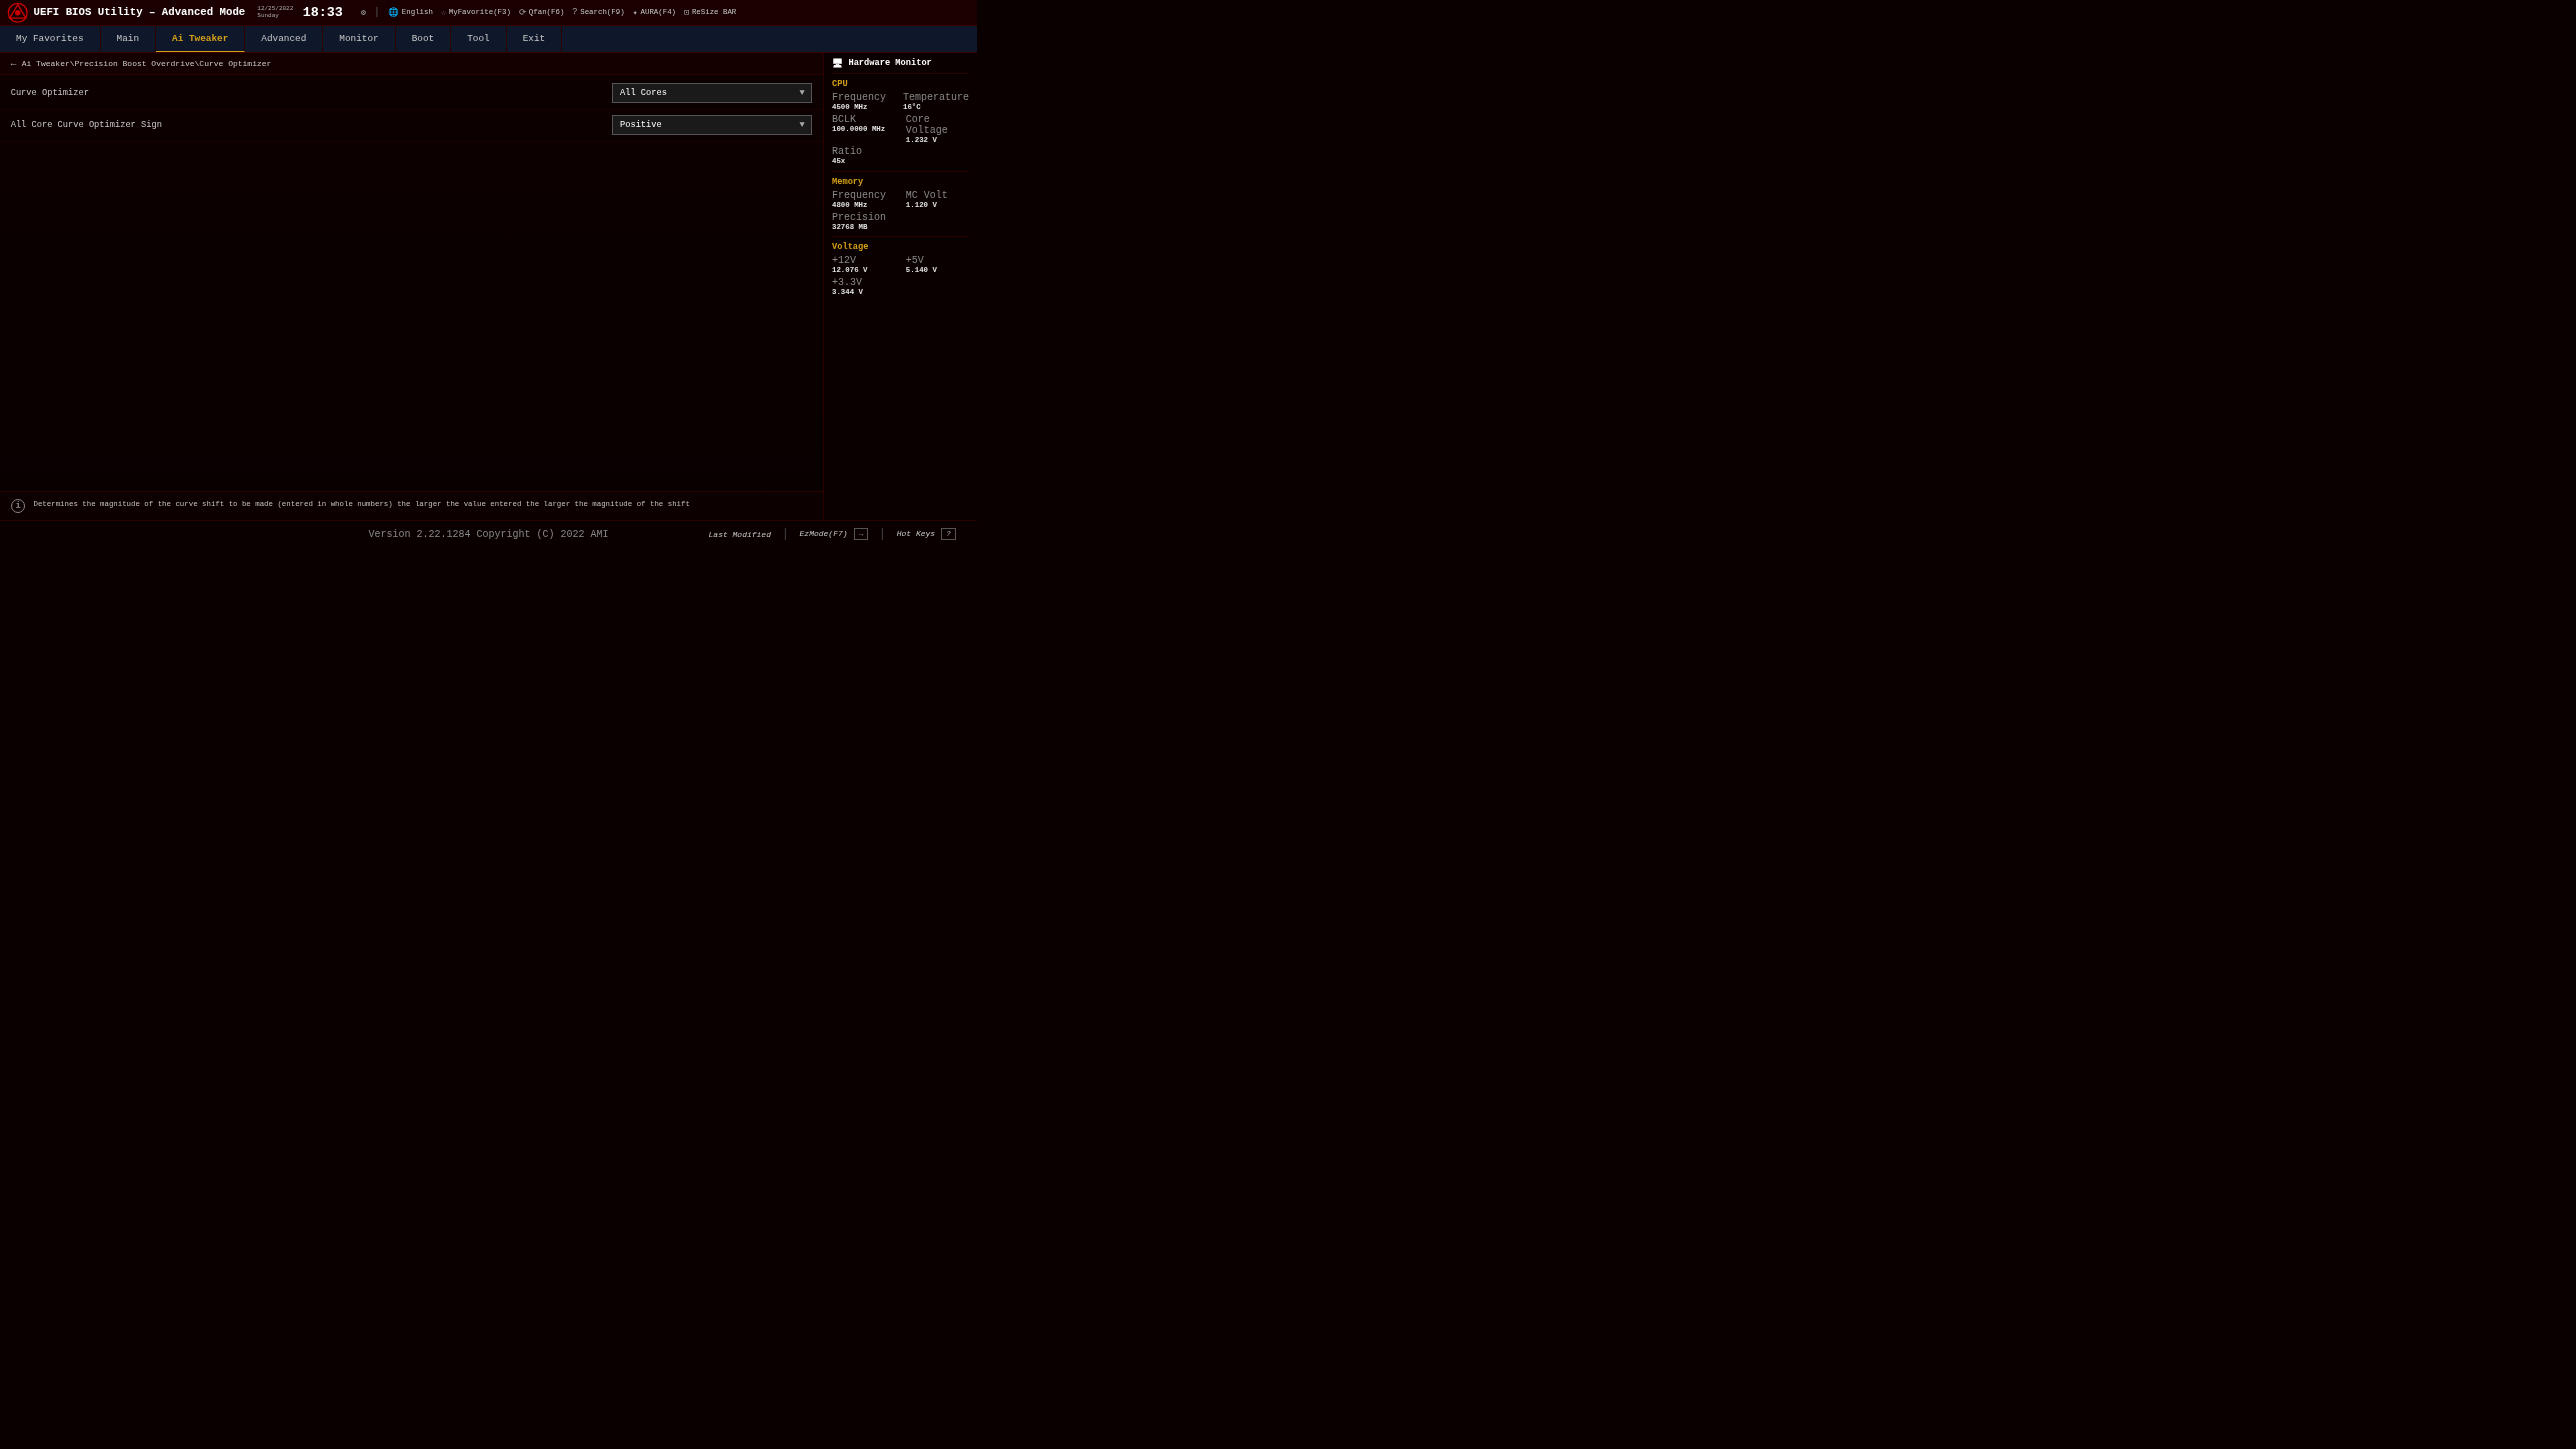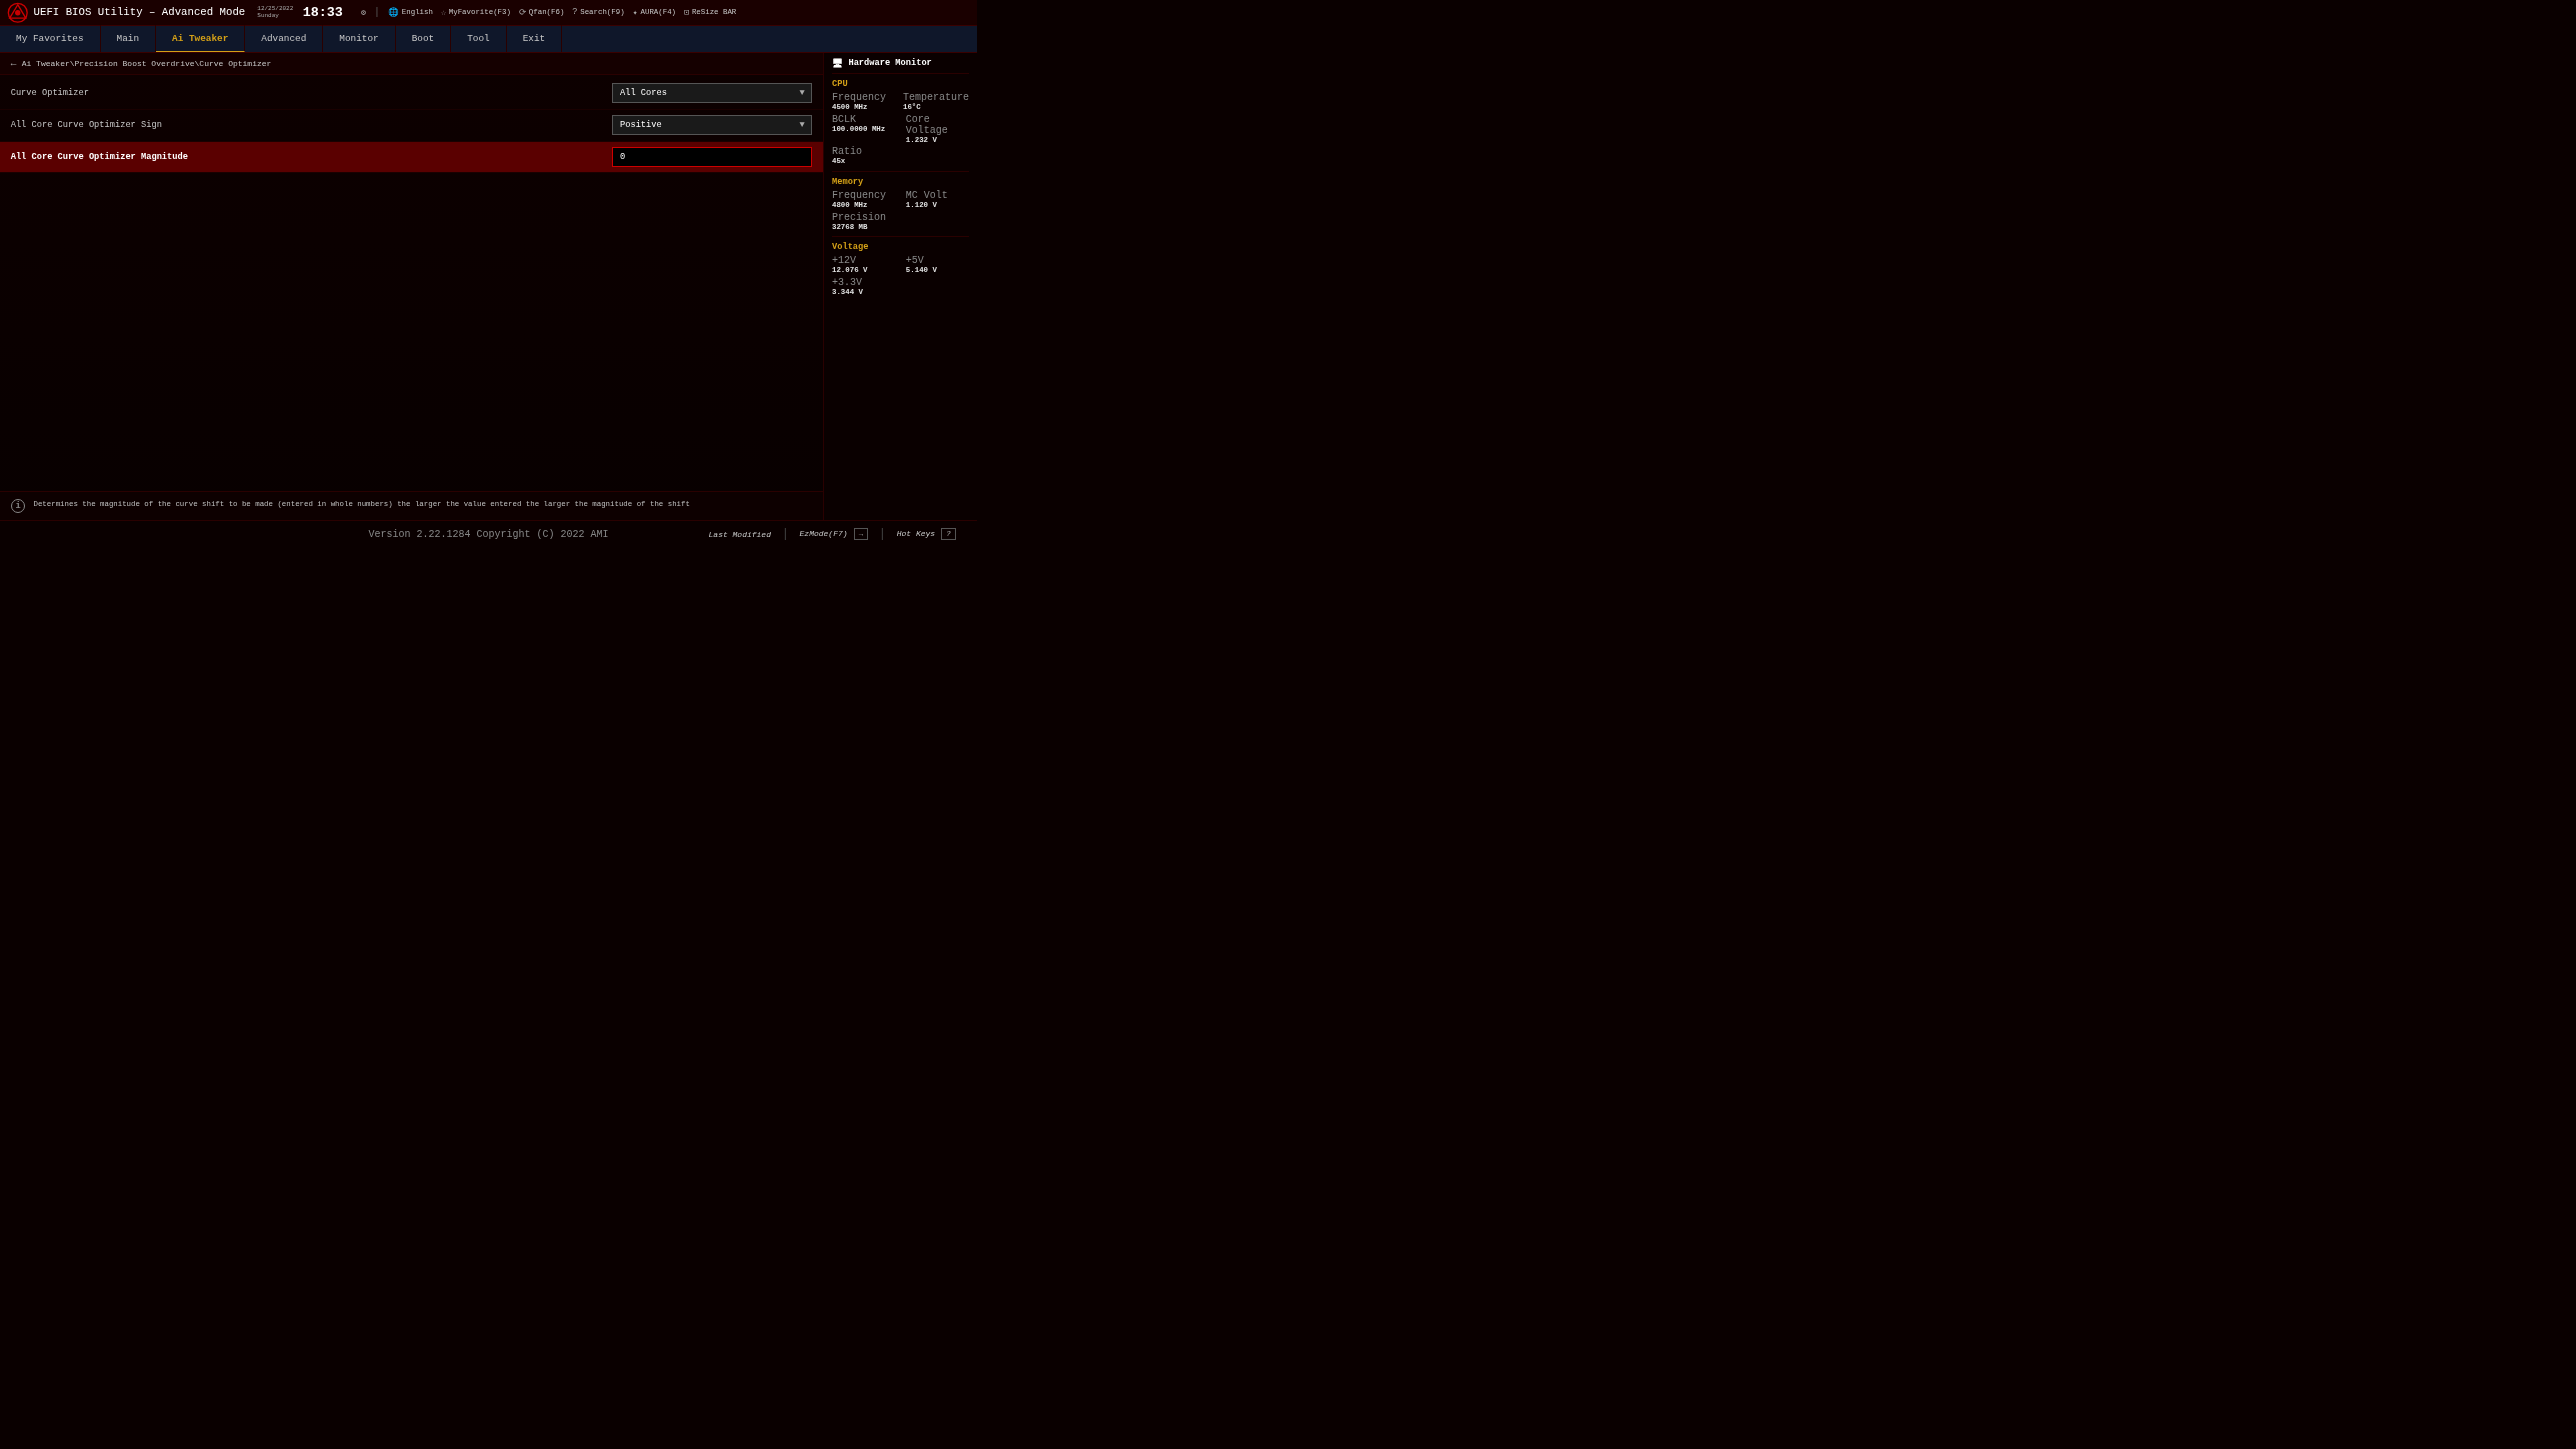--- a/index.html
+++ b/index.html
@@ -37,21 +37,21 @@
       gap: 5.4px;
     }
     .header-logo {
       width: 21.5px;
       height: 21.5px;
       flex-shrink: 0;
     }
     .header-title {
       color: #ffffff;
       font-size: 10.7px;
-      font-weight: normal;
+      font-weight: bold;
       margin-right: 6.7px;
     }
     .header-datetime {
       display: flex;
       flex-direction: column;
       font-size: 6px;
       color: #aaa;
       line-height: 1.2;
       margin-right: 4px;
     }
@@ -457,26 +457,20 @@
       <div class="setting-row">
         <span class="setting-label">All Core Curve Optimizer Sign</span>
         <div class="setting-control">
           <div class="dropdown-control">
             <span>Positive</span>
             <span class="dropdown-arrow">▼</span>
           </div>
         </div>
       </div>
 
-      <div class="setting-row selected">
-        <span class="setting-label">All Core Curve Optimizer Magnitude</span>
-        <div class="setting-control">
-          <input class="text-input" type="text" value="0" style="">
-        </div>
-      </div>
 
     </div>
 
     <div class="info-bar">
       <div class="info-icon">i</div>
       <div class="info-text">Determines the magnitude of the curve shift to be made (entered in whole numbers) the larger the value entered the larger the magnitude of the shift</div>
     </div>
 
   </div>
 

